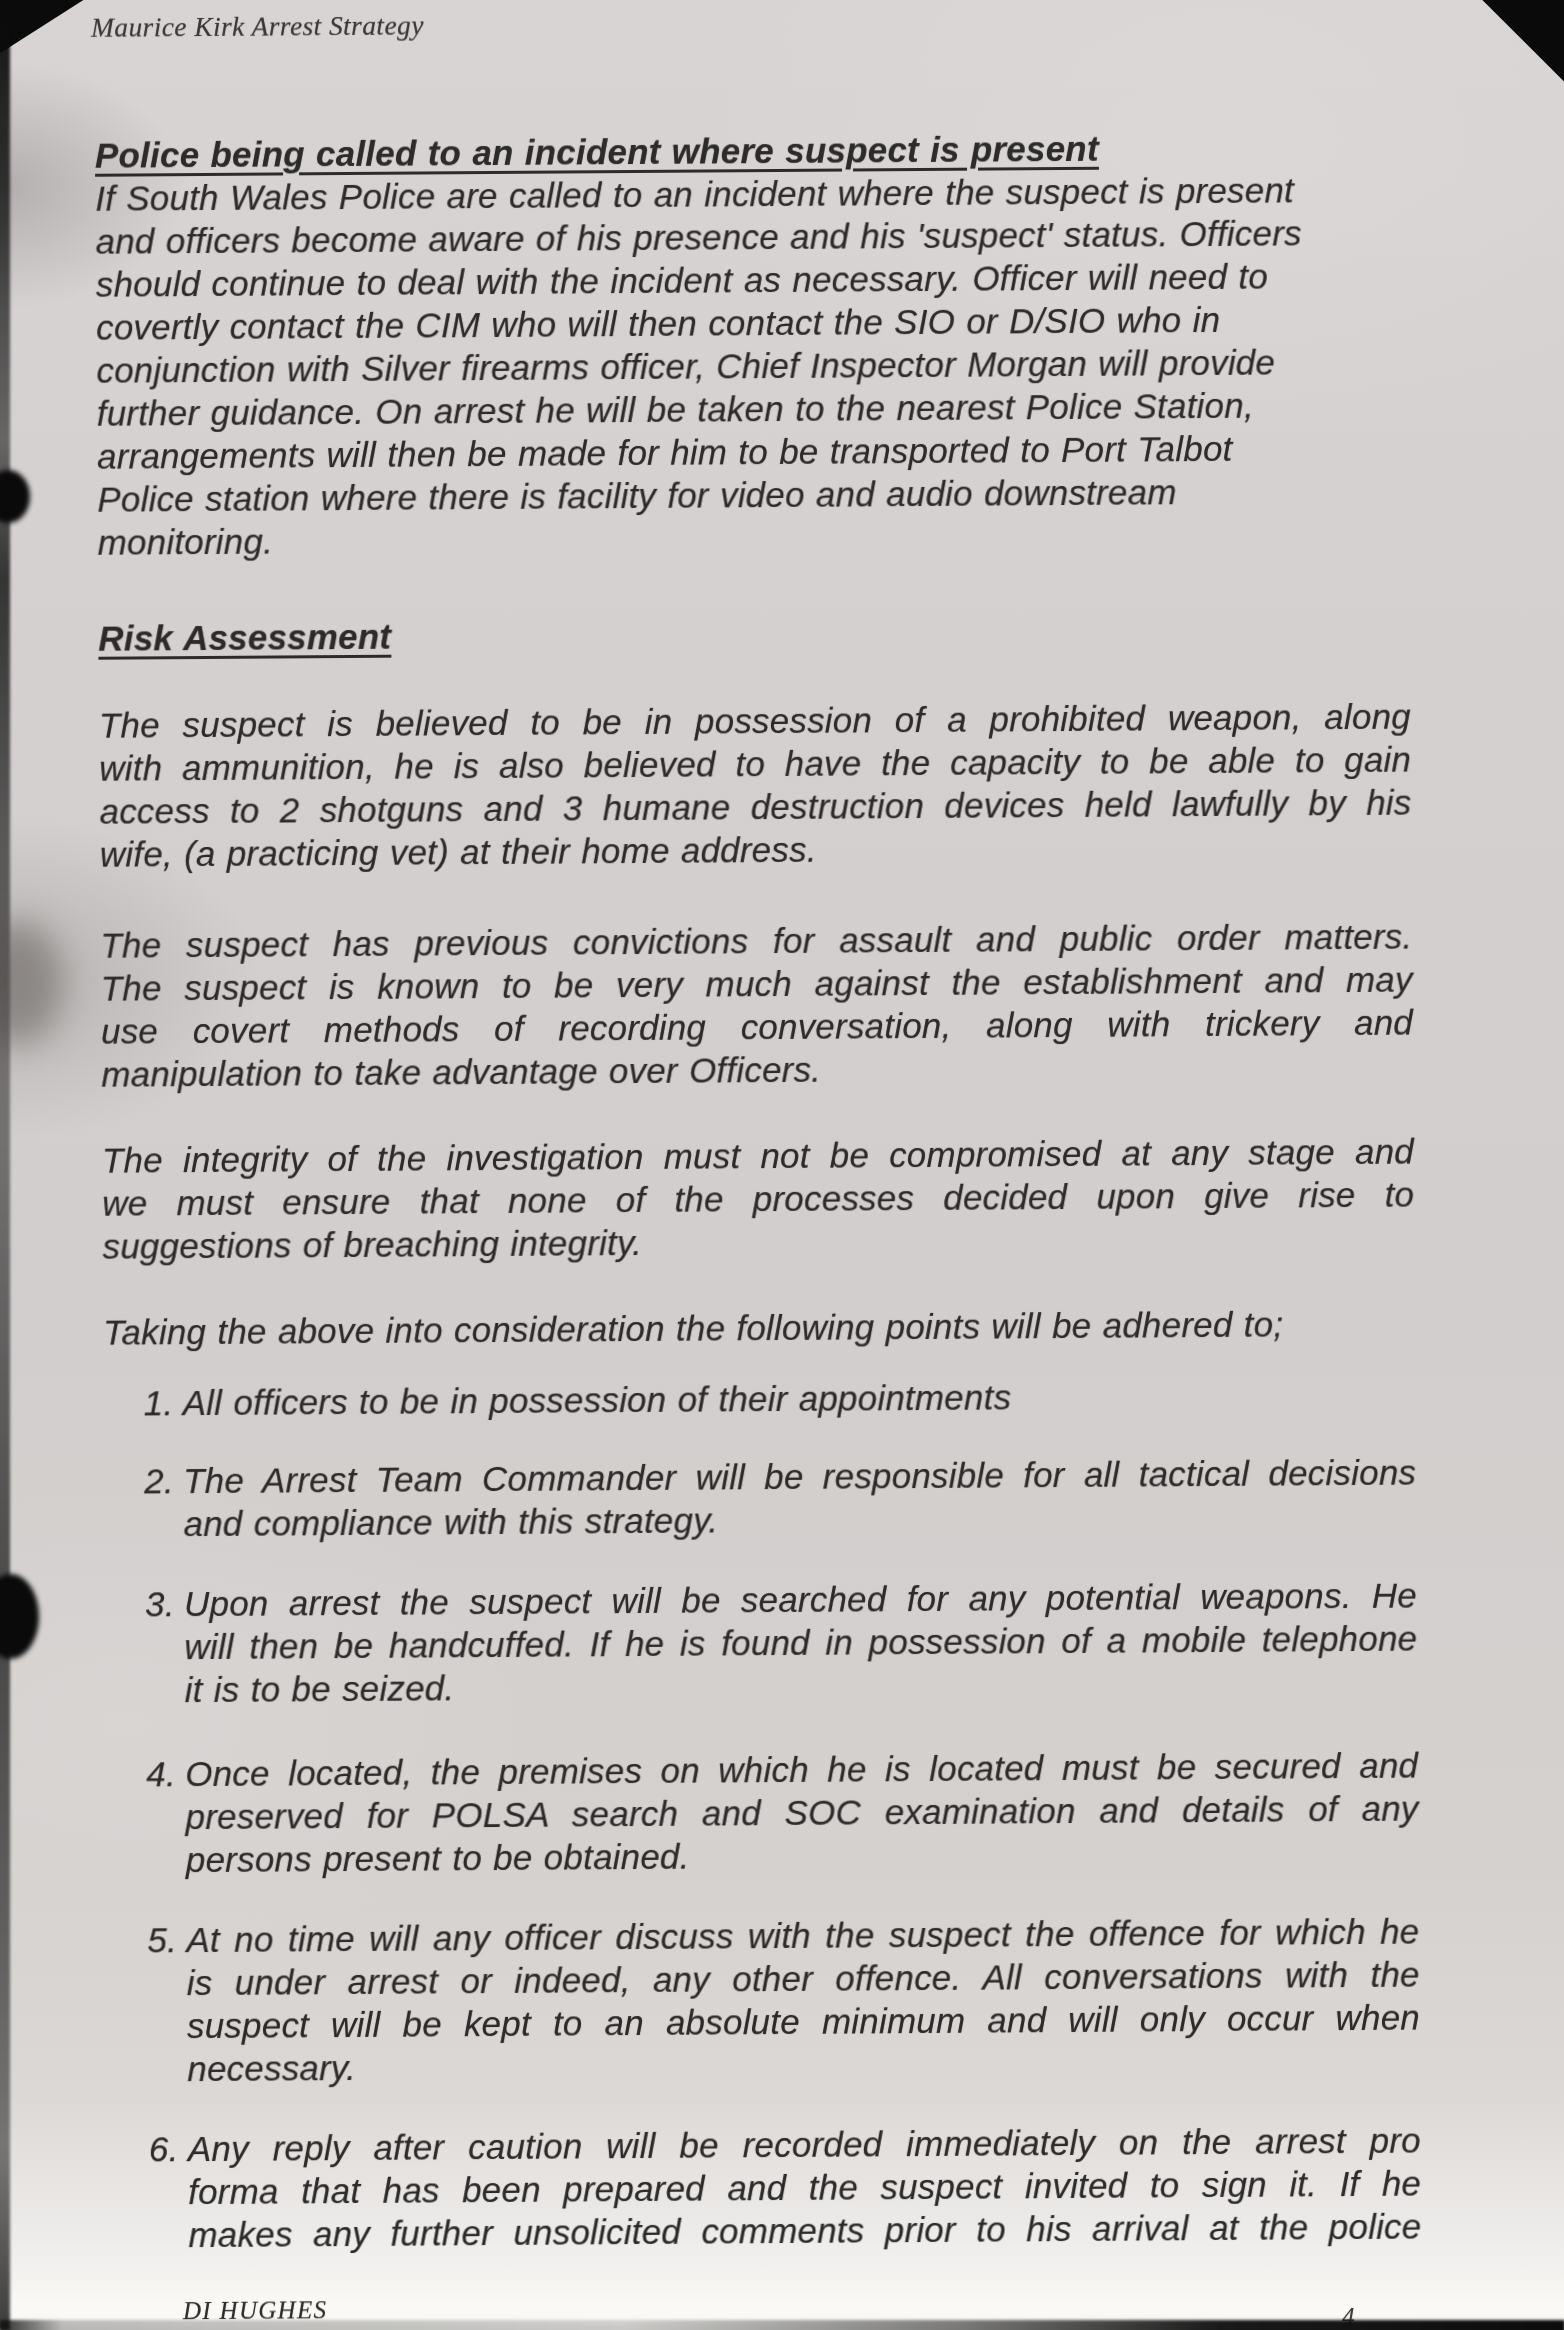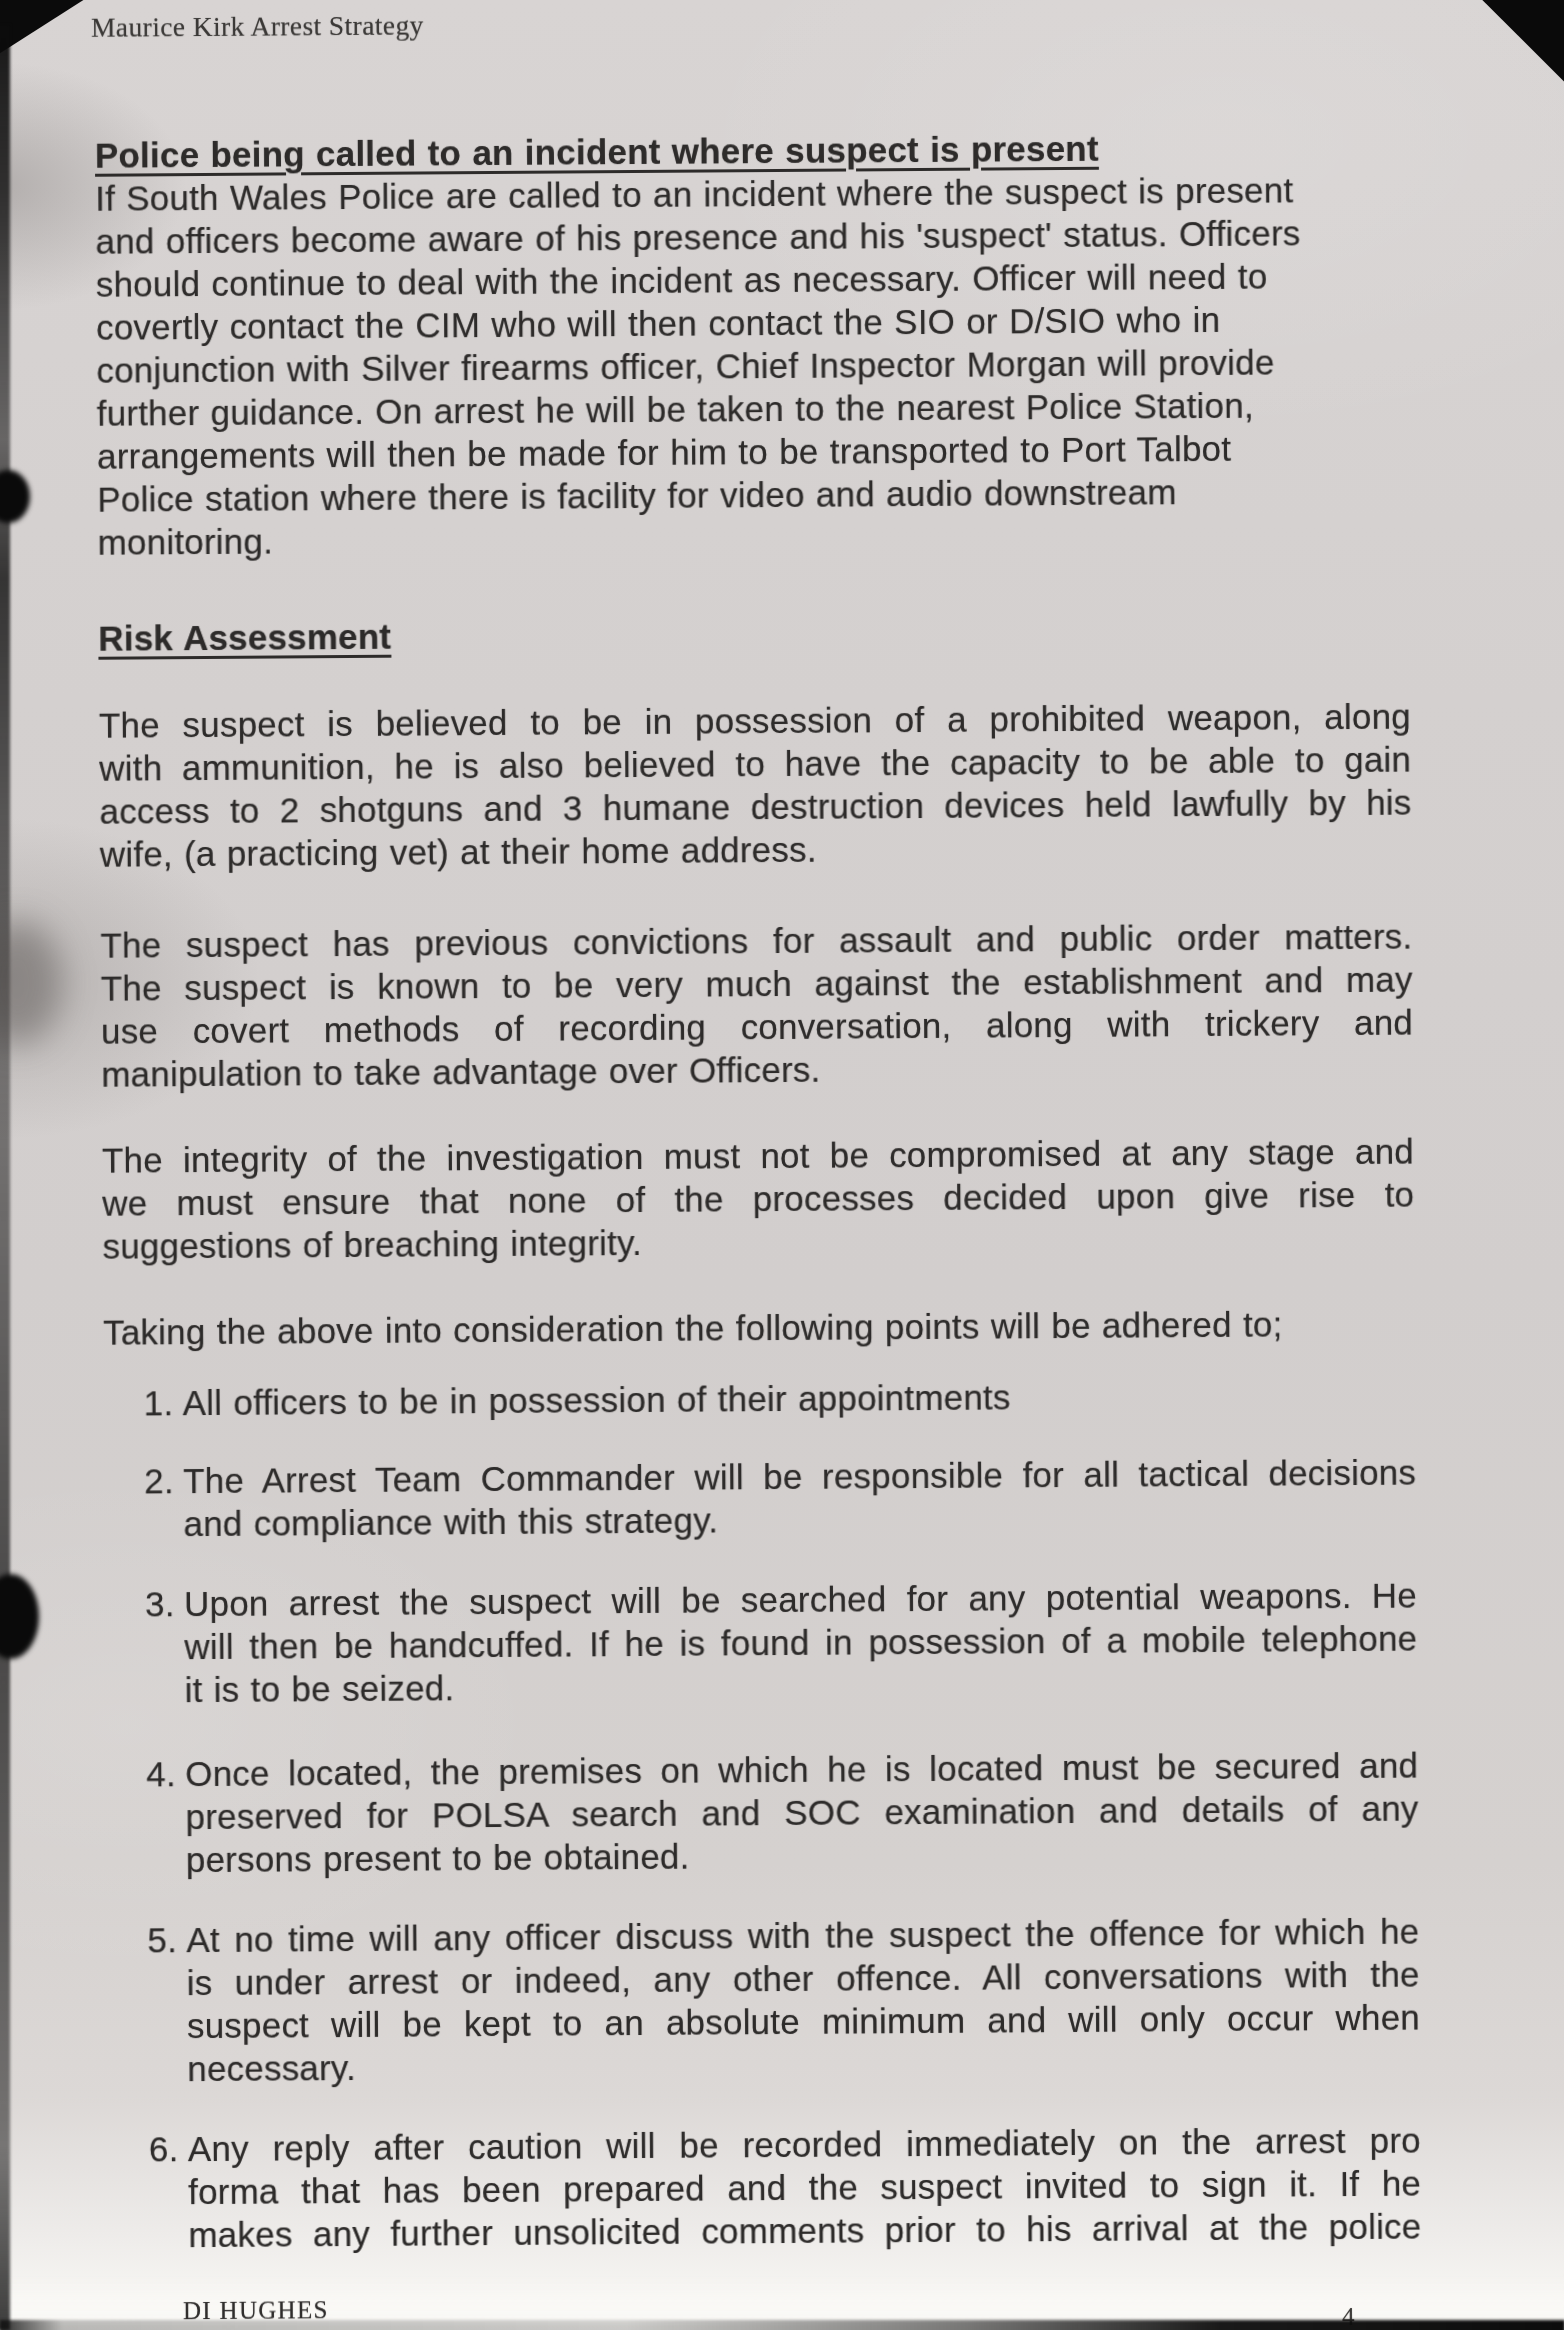--- a/index.html
+++ b/index.html
@@ -1,21 +1,21 @@
 <!DOCTYPE html>
 <html style="font-size:14px"><head>
 <meta charset="utf-8">
 <style>
   html,body{margin:0;padding:0;}
   body{
     width:1565px;height:2330px;overflow:hidden;position:relative;
     background:#0e0e0e;
     font-family:"Liberation Sans",sans-serif;
   }
-  .scan{position:absolute;inset:0;overflow:hidden;}
+  .scan{position:absolute;inset:0;overflow:hidden;font-style:italic;}
   .paper{
     position:absolute;inset:0;overflow:hidden;
     background:
       radial-gradient(ellipse 372px 230px at 0% 42%, rgba(105,100,97,.28), rgba(105,100,97,0) 70%),
       radial-gradient(ellipse 266px 177px at 0% 8%, rgba(95,90,88,.30), rgba(95,90,88,0) 70%),
       radial-gradient(ellipse 797px 443px at 78% 6%, rgba(255,255,255,.10), rgba(255,255,255,0) 70%),
       radial-gradient(ellipse 620px 372px at 8% 74%, rgba(255,255,255,.10), rgba(255,255,255,0) 70%),
       linear-gradient(180deg,#d8d4d3 0%,#d4d0cf 30%,#d2cecd 55%,#d5d1cf 80%,#dcd8d6 90%,#eeecea 96%,#f8f7f4 99%,#f2f1ee 100%);
   }
   

